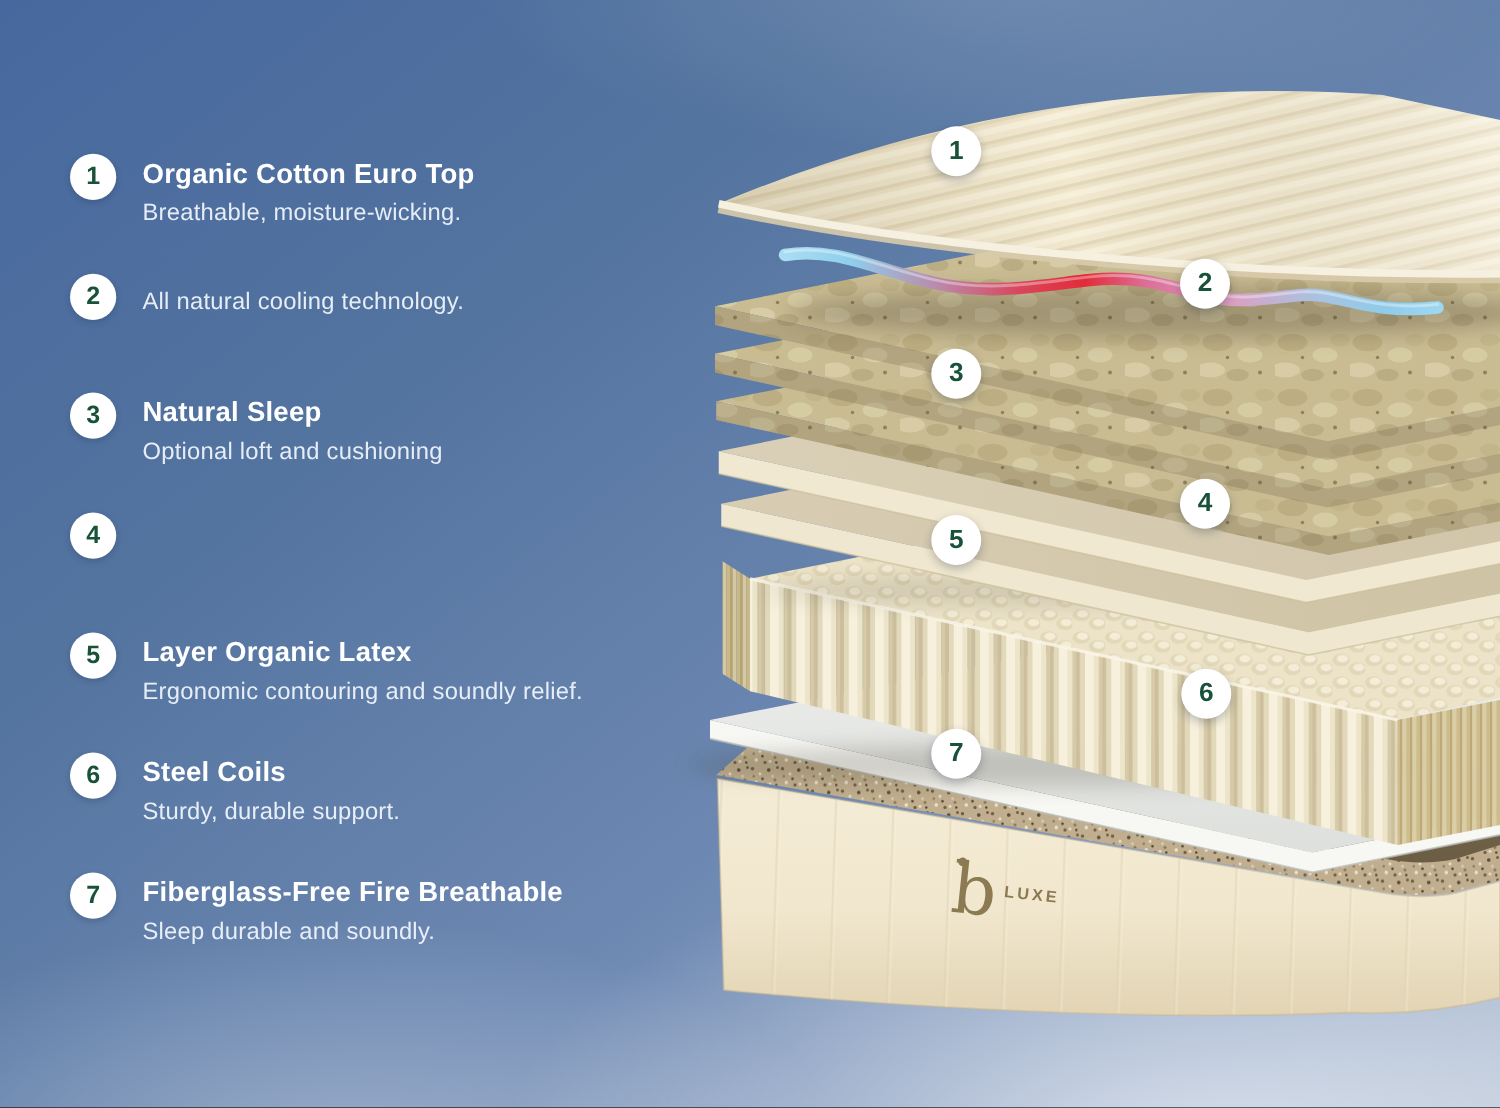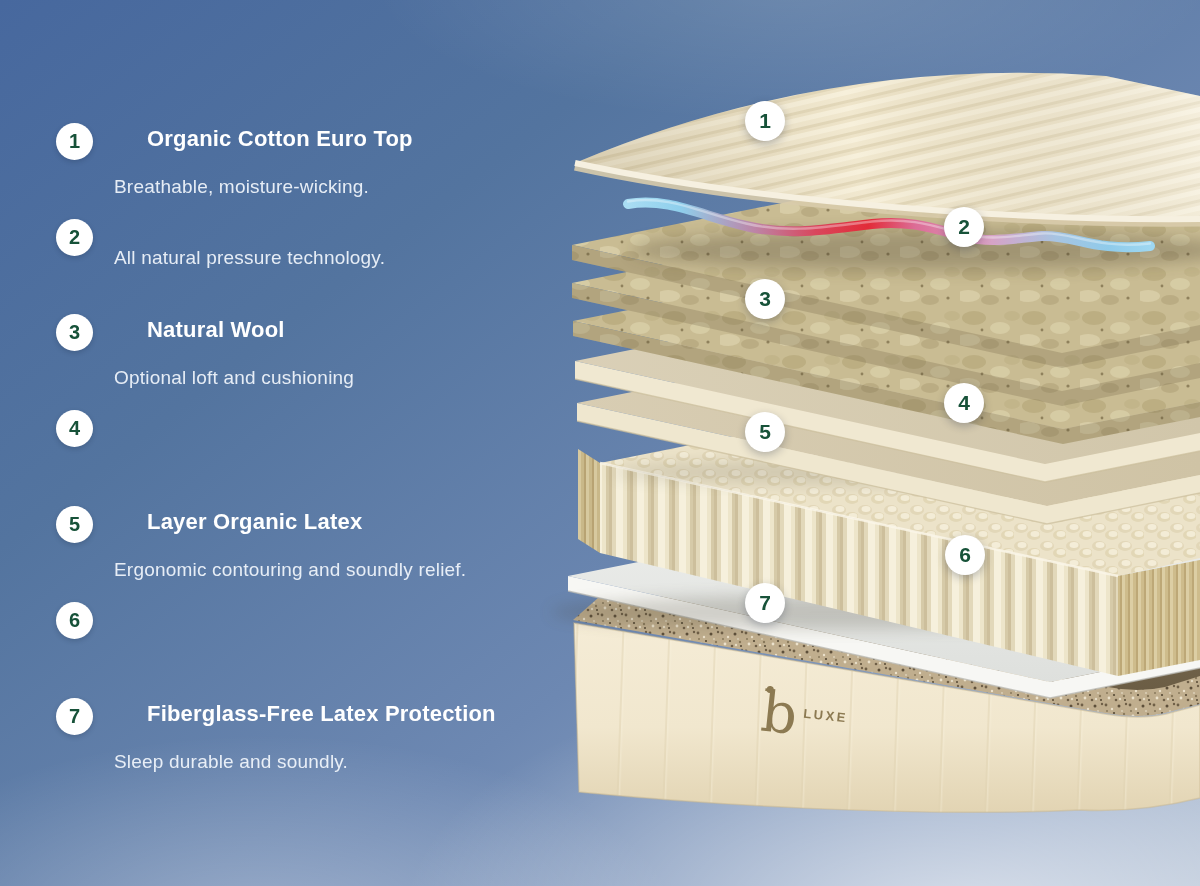--- a/index.html
+++ b/index.html
@@ -16,22 +16,22 @@
   .illus{position:absolute;inset:0;}
   
   .legend-item{position:absolute;left:56px;display:flex;align-items:flex-start;width:500px;}
   .num-badge{
     width:37px;height:37px;border-radius:50%;background:#fff;flex:0 0 37px;
     display:flex;align-items:center;justify-content:center;
     font-weight:bold;font-size:20px;color:#175239;
     box-shadow:0 2px 5px rgba(25,35,60,.22);
   }
   .legend-text{margin-left:21px;padding-top:3px;}
-  .legend-title{font-size:22px;font-weight:bold;color:#ffffff;letter-spacing:.2px;line-height:1.15;margin-left:33px;}
-  .legend-desc{font-size:19px;font-weight:400;color:rgba(243,247,253,.92);margin-top:25px;letter-spacing:.2px;}
+  .legend-title{font-size:22px;font-weight:bold;color:#ffffff;letter-spacing:.2px;line-height:1.15;}
+  .legend-desc{font-size:19px;font-weight:400;color:rgba(243,247,253,.92);margin-top:9px;letter-spacing:.2px;}
   
   .diagram-badge{
     position:absolute;width:40px;height:40px;border-radius:50%;background:#fff;
     display:flex;align-items:center;justify-content:center;
     font-weight:bold;font-size:21px;color:#175239;
     box-shadow:0 3px 8px rgba(25,35,60,.28);
   }
   
   .logo{position:absolute;left:760px;top:688px;width:130px;height:80px;transform:rotate(6deg);color:#8c7a52;}
   .logo-mark{position:absolute;left:0;top:2px;font-family:"DejaVu Serif",serif;font-size:56px;line-height:1;}
@@ -254,29 +254,29 @@
     <div class="legend-text">
       <div class="legend-title">Organic Cotton Euro Top</div>
       <div class="legend-desc">Breathable, moisture-wicking.</div>
     </div>
   </div>
   <div class="legend-item" style="top:219px;">
     <div class="num-badge">
         <span>2</span>
       </div>
     <div class="legend-text">
-      <div class="legend-desc">All natural pressure technology.</div>
+      <div class="legend-desc">All natural cooling technology.</div>
     </div>
   </div>
   <div class="legend-item" style="top:314px;">
     <div class="num-badge">
         <span>3</span>
       </div>
     <div class="legend-text">
-      <div class="legend-title">Natural Wool</div>
+      <div class="legend-title">Natural Sleep</div>
       <div class="legend-desc">Optional loft and cushioning</div>
     </div>
   </div>
   <div class="legend-item" style="top:410px;">
     <div class="num-badge">
         <span>4</span>
       </div>
   </div>
   <div class="legend-item" style="top:506px;">
     <div class="num-badge">
@@ -284,24 +284,28 @@
       </div>
     <div class="legend-text">
       <div class="legend-title">Layer Organic Latex</div>
       <div class="legend-desc">Ergonomic contouring and soundly relief.</div>
     </div>
   </div>
   <div class="legend-item" style="top:602px;">
     <div class="num-badge">
         <span>6</span>
       </div>
+    <div class="legend-text">
+      <div class="legend-title">Steel Coils</div>
+      <div class="legend-desc">Sturdy, durable support.</div>
+    </div>
   </div>
   <div class="legend-item" style="top:698px;">
     <div class="num-badge">
         <span>7</span>
       </div>
     <div class="legend-text">
-      <div class="legend-title">Fiberglass-Free Latex Protection</div>
+      <div class="legend-title">Fiberglass-Free Fire Breathable</div>
       <div class="legend-desc">Sleep durable and soundly.</div>
     </div>
   </div>
 
 </div>
 
 </body></html>

